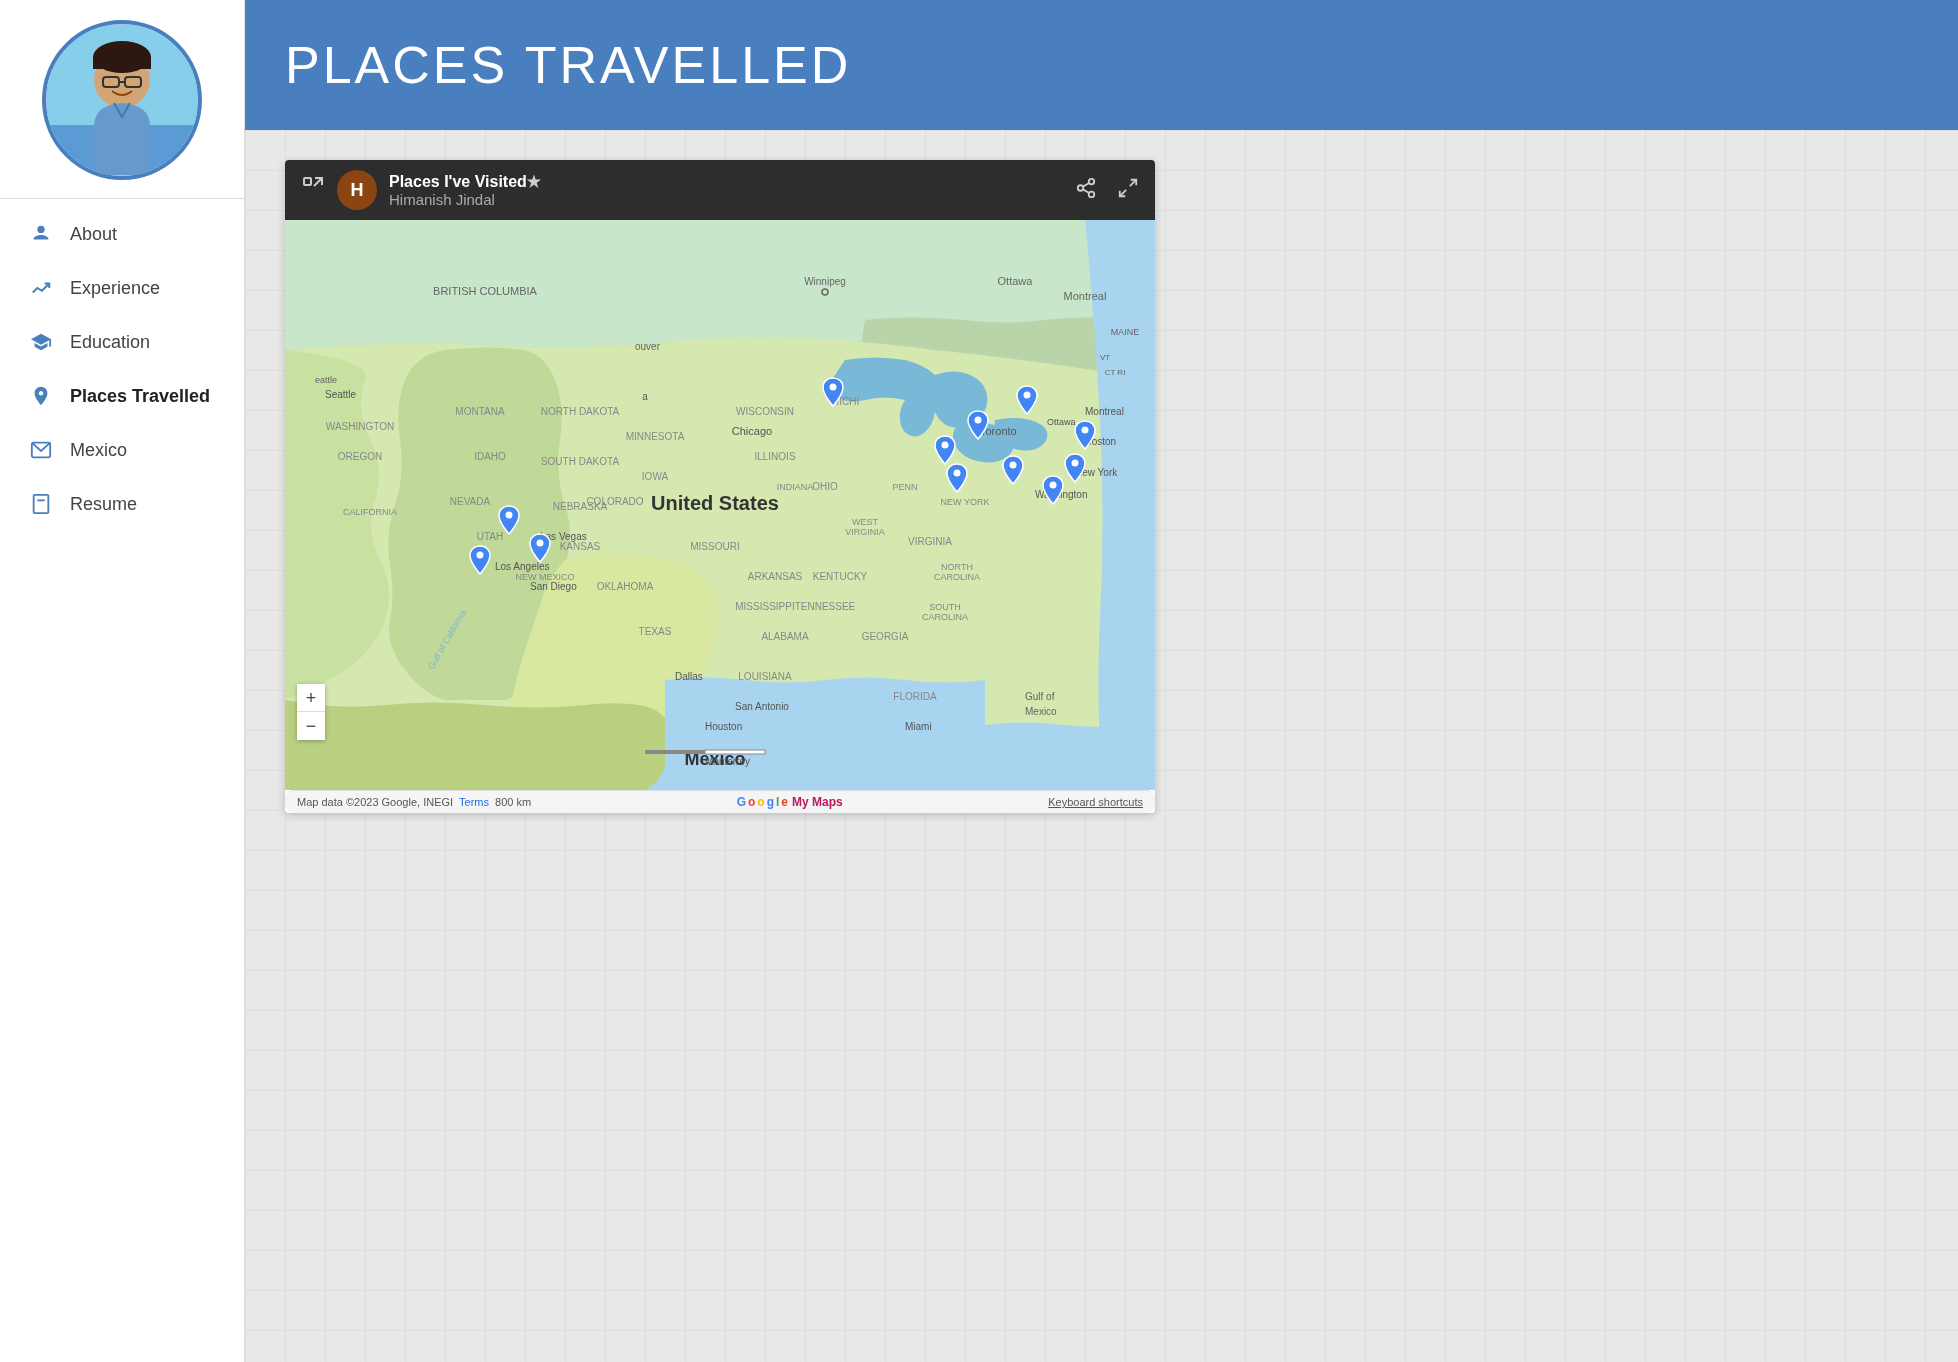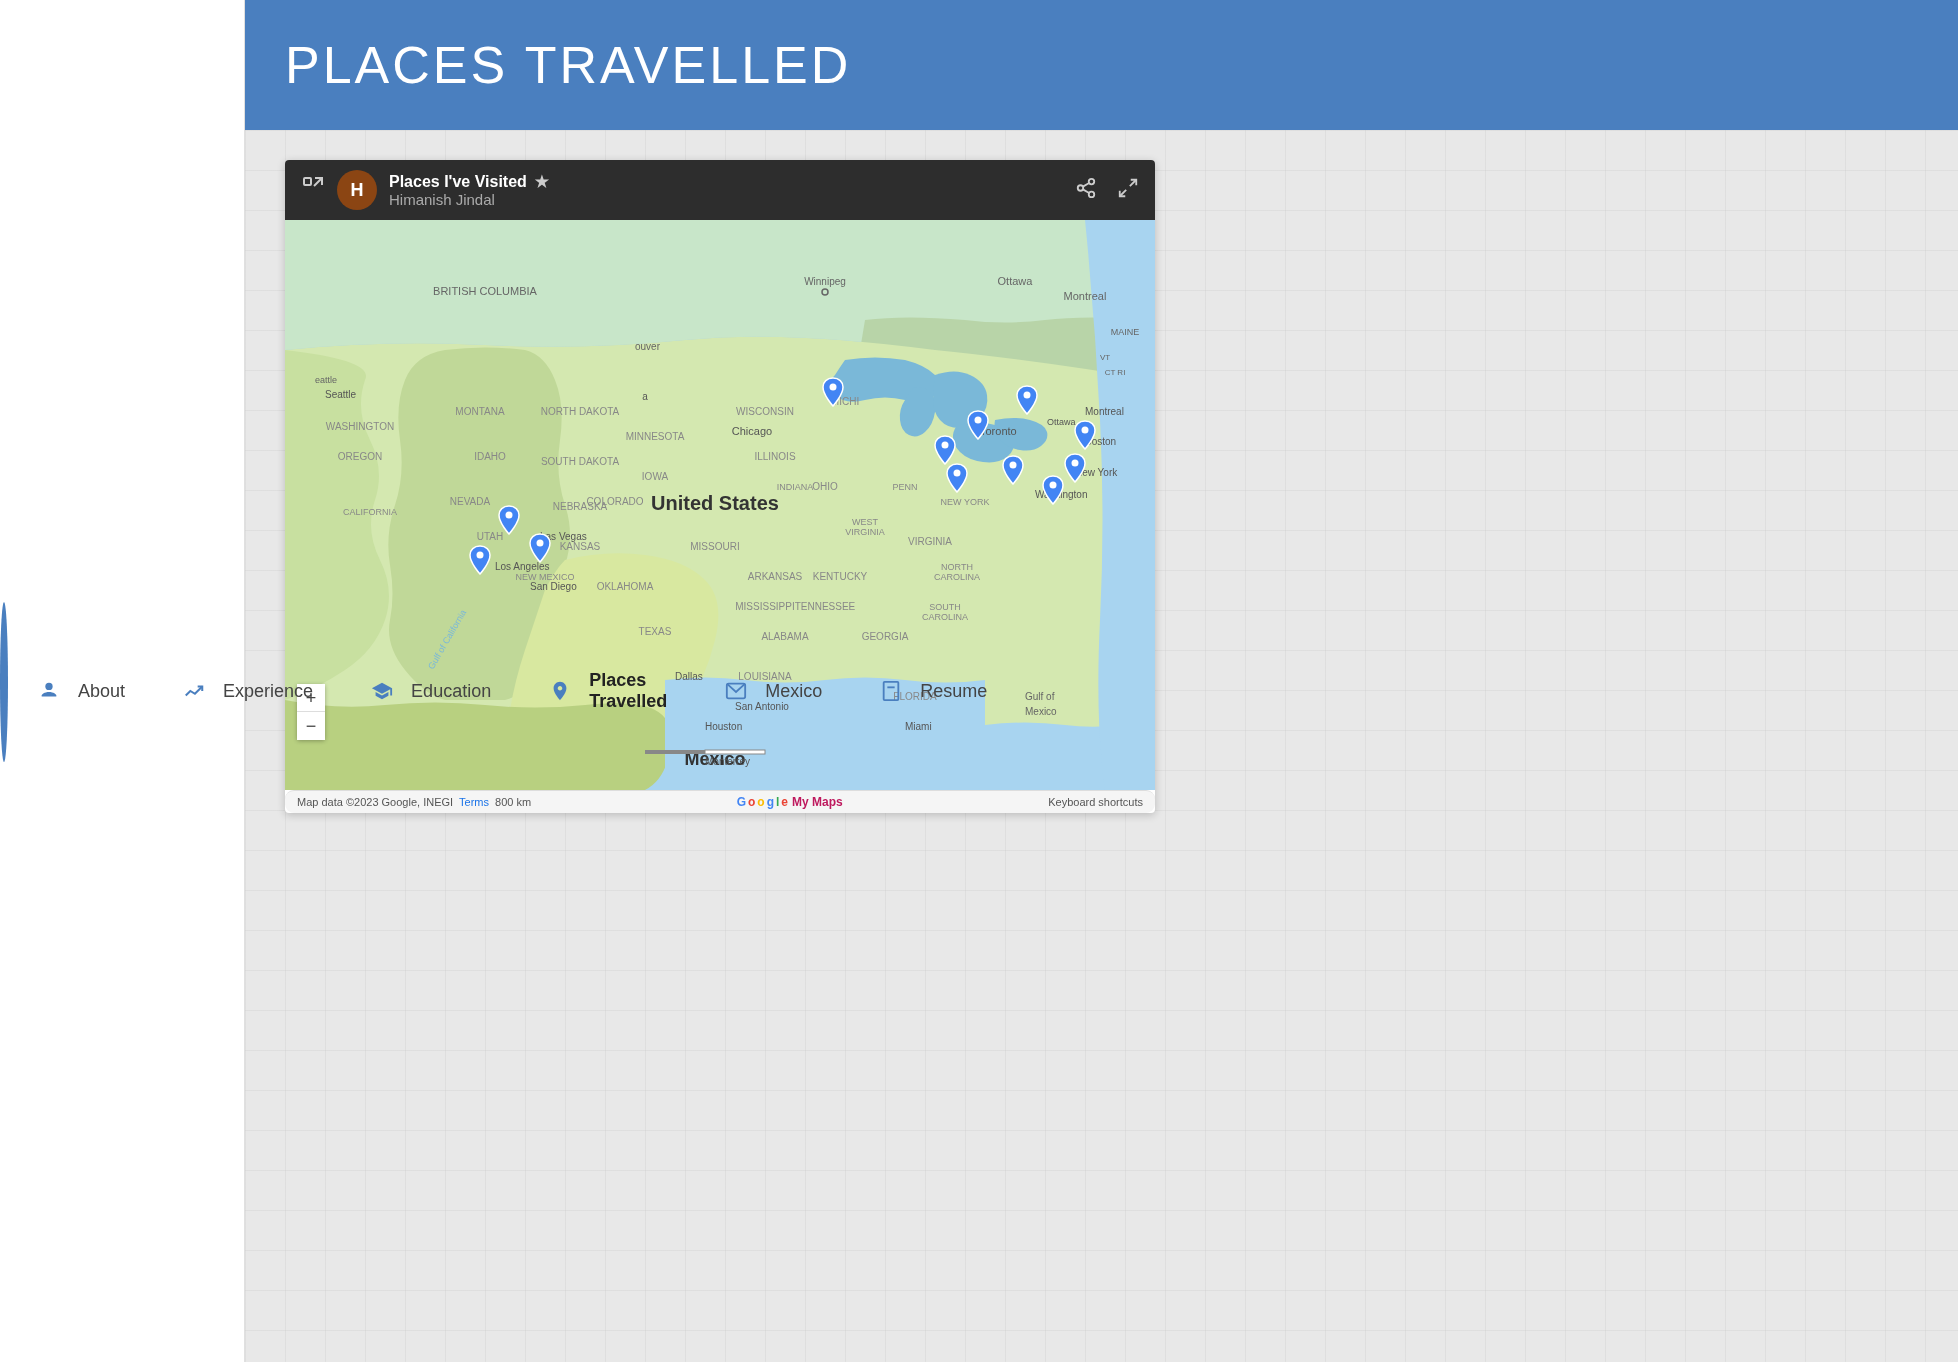--- a/index.html
+++ b/index.html
@@ -10,20 +10,21 @@
       background: #f0f0f0;
       overflow: hidden;
     }
 
     
     #sidebar {
       width: 245px;
       min-width: 245px;
       background: #fff;
       display: flex;
+      flex-direction: column;
       align-items: center;
       padding-top: 20px;
       border-right: 1px solid #e0e0e0;
       z-index: 10;
     }
 
     #avatar-container {
       width: 160px;
       height: 160px;
       border-radius: 50%;
@@ -147,21 +148,20 @@
     #map-title-group {
       flex: 1;
     }
 
     #map-title {
       color: #fff;
       font-size: 16px;
       font-weight: bold;
       display: flex;
       align-items: center;
-      gap: 8px;
     }
 
     #map-star {
       color: #ccc;
       font-size: 16px;
     }
 
     #map-subtitle {
       color: #aaa;
       font-size: 15px;
@@ -192,21 +192,21 @@
       font-size: 11px;
       color: #555;
       display: flex;
       align-items: center;
       justify-content: space-between;
       border-top: 1px solid #ddd;
       border-radius: 9px;
     }
 
     #map-footer-left { display: flex; align-items: center; gap: 6px; }
-    #map-footer-right { color: #555; font-size: 11px; }
+    #map-footer-right { color: #555; font-size: 11px; text-decoration: underline; }
 
     .google-logo {
       display: flex;
       align-items: center;
       gap: 2px;
       font-size: 12px;
       font-weight: bold;
     }
     .g-blue { color: #4285f4; }
     .g-red { color: #ea4335; }

